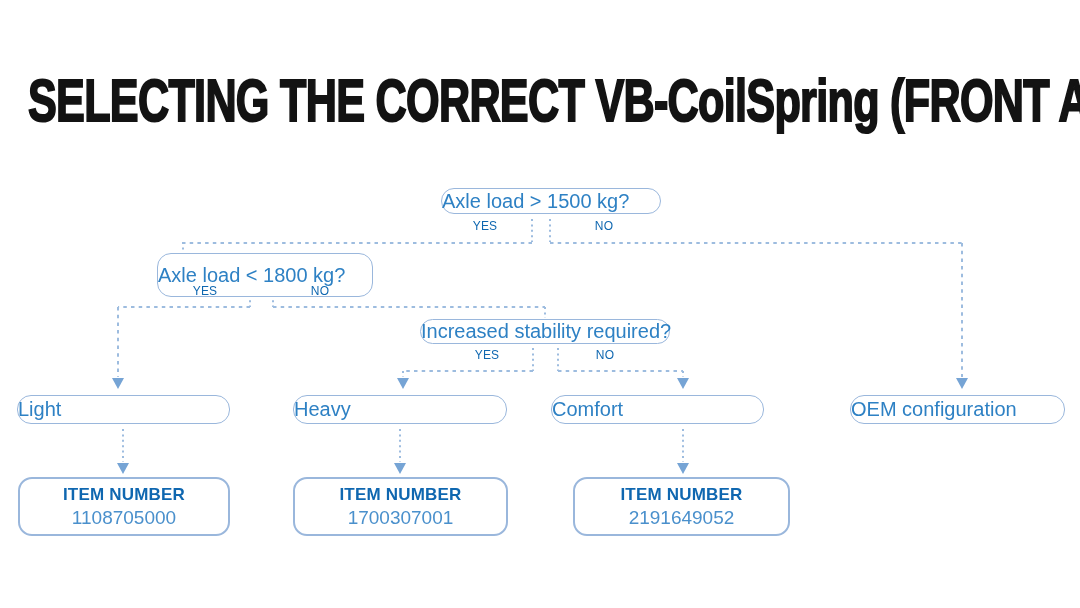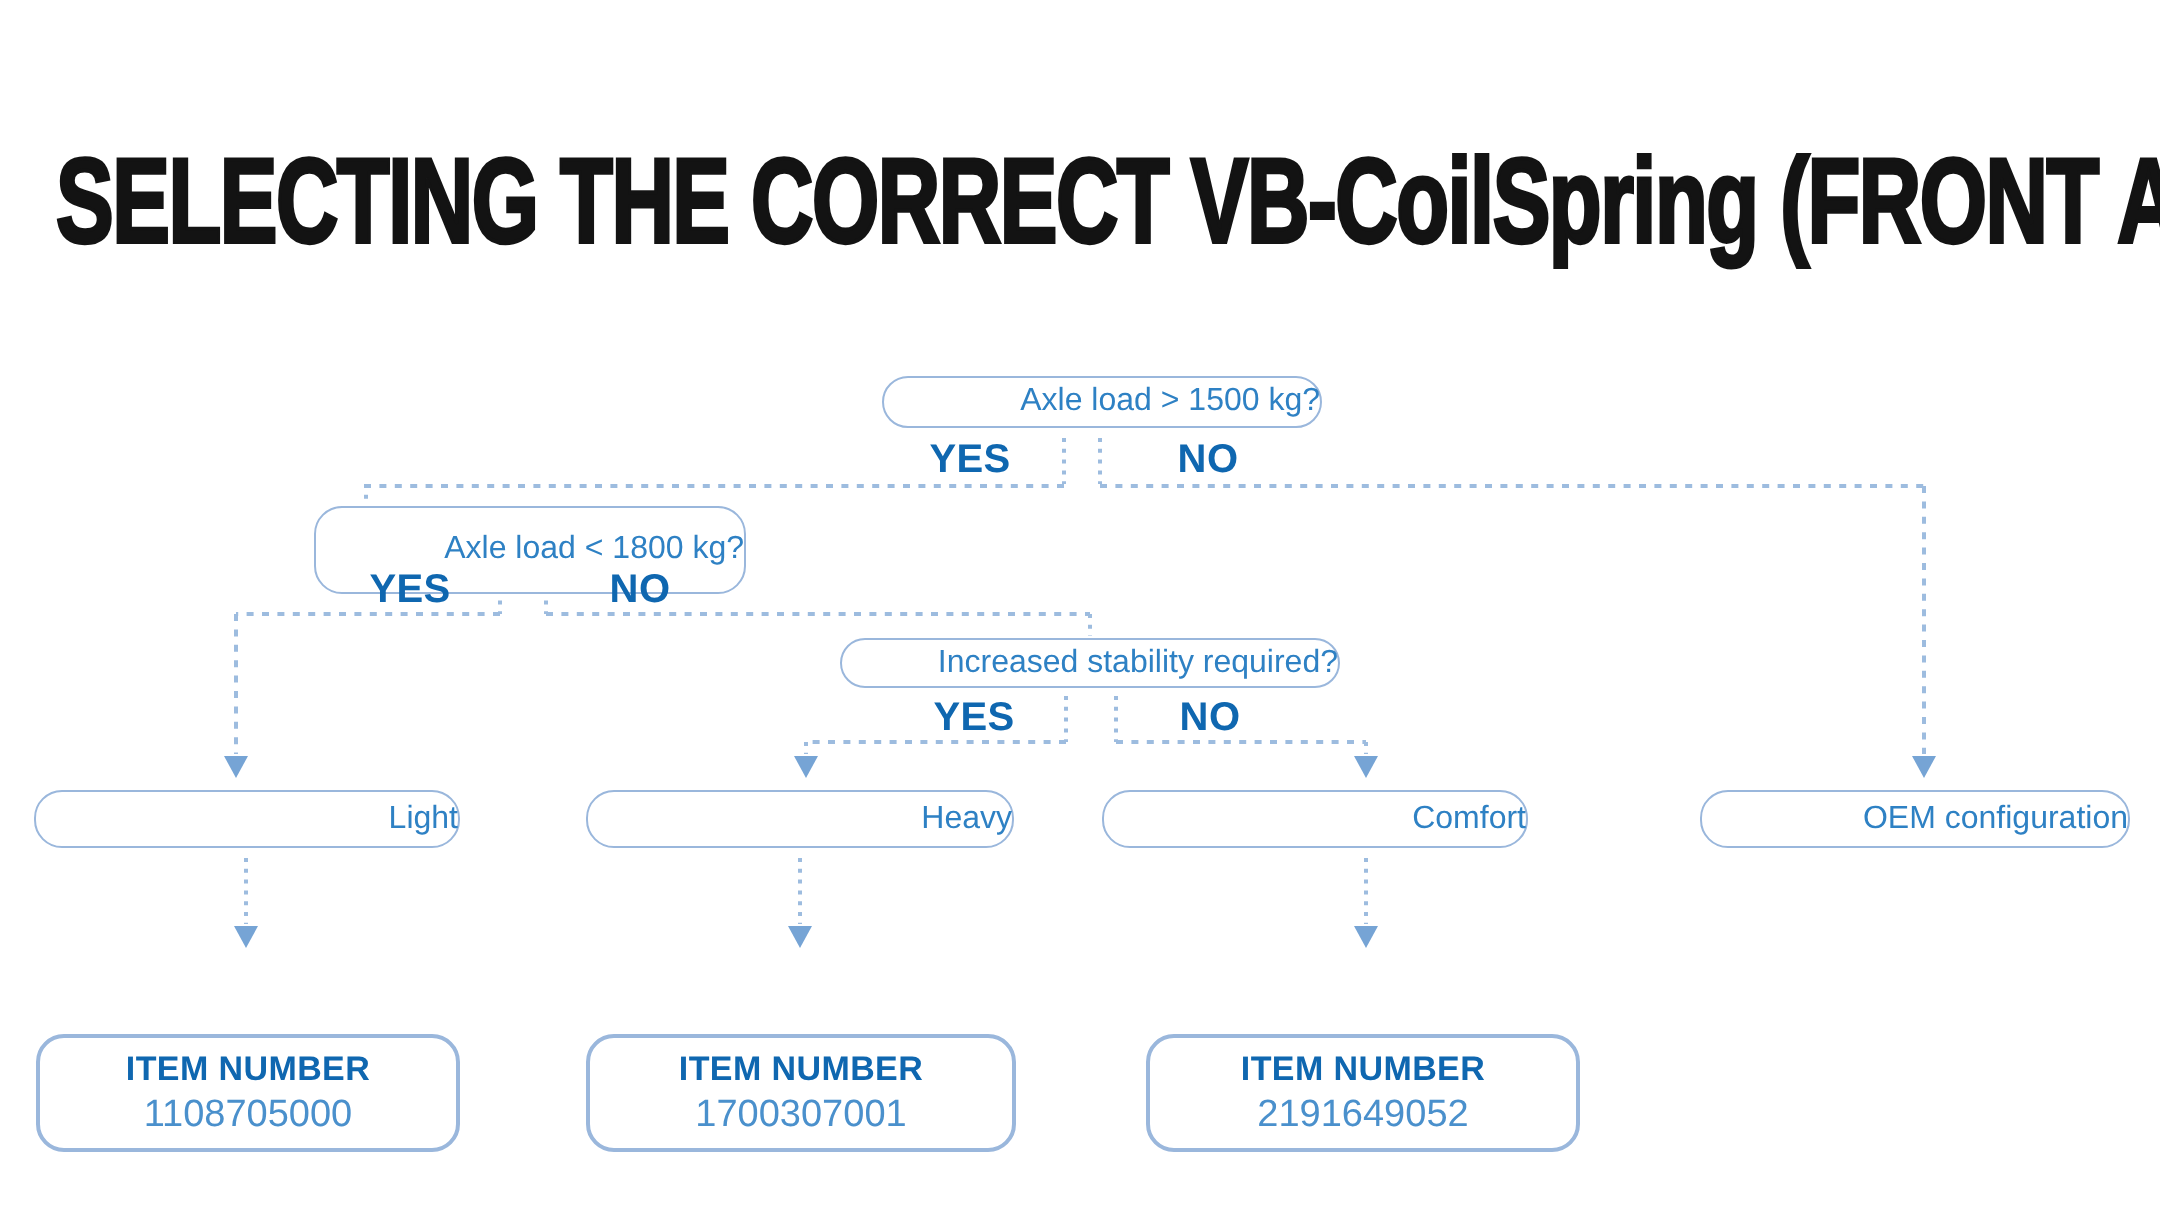--- a/index.html
+++ b/index.html
@@ -22,35 +22,35 @@
     -webkit-text-stroke:2px var(--title-text);
     transform:scaleX(0.72);transform-origin:left top;
   }
   .wires{position:absolute;left:0;top:0;width:1080px;height:608px;pointer-events:none;}
   .dash{stroke:var(--connector);stroke-width:2;fill:none;stroke-dasharray:3.5 4.2;}
   .stub{stroke-dasharray:2 3.4;}
   .ah{fill:var(--arrow);stroke:none;}
   .qbox{
     position:absolute;height:26px;box-sizing:border-box;
     border:1.6px solid var(--box-border);border-radius:14px;
-    display:flex;align-items:center;justify-content:flex-end;
-    font-size:16px;color:var(--box-text);background:var(--background);
+    display:flex;align-items:center;justify-content:flex-start;
+    font-size:20px;color:var(--box-text);background:var(--background);
     white-space:nowrap;
   }
   .opt{height:29px;}
   .yn{
     position:absolute;transform:translateX(-50%);
-    font-size:20px;font-weight:700;color:var(--label-text);
+    font-size:12px;font-weight:400;color:var(--label-text);
     letter-spacing:0.2px;white-space:nowrap;
   }
   .ibox{
     position:absolute;height:59px;box-sizing:border-box;
     border:2px solid var(--box-border);border-radius:14px;
     display:flex;flex-direction:column;align-items:center;justify-content:center;
-    background:var(--background);gap:2px;margin-top:40px;
+    background:var(--background);gap:2px;
   }
   .ihead{font-size:17px;font-weight:700;color:var(--label-text);letter-spacing:0.2px;}
   .inum{font-size:19px;color:var(--item-number-text);}
 </style>
 </head>
 <body>
 
 <div class="stage">
 
   <h1 class="title">SELECTING THE CORRECT VB-CoilSpring (FRONT AXLE)</h1>

